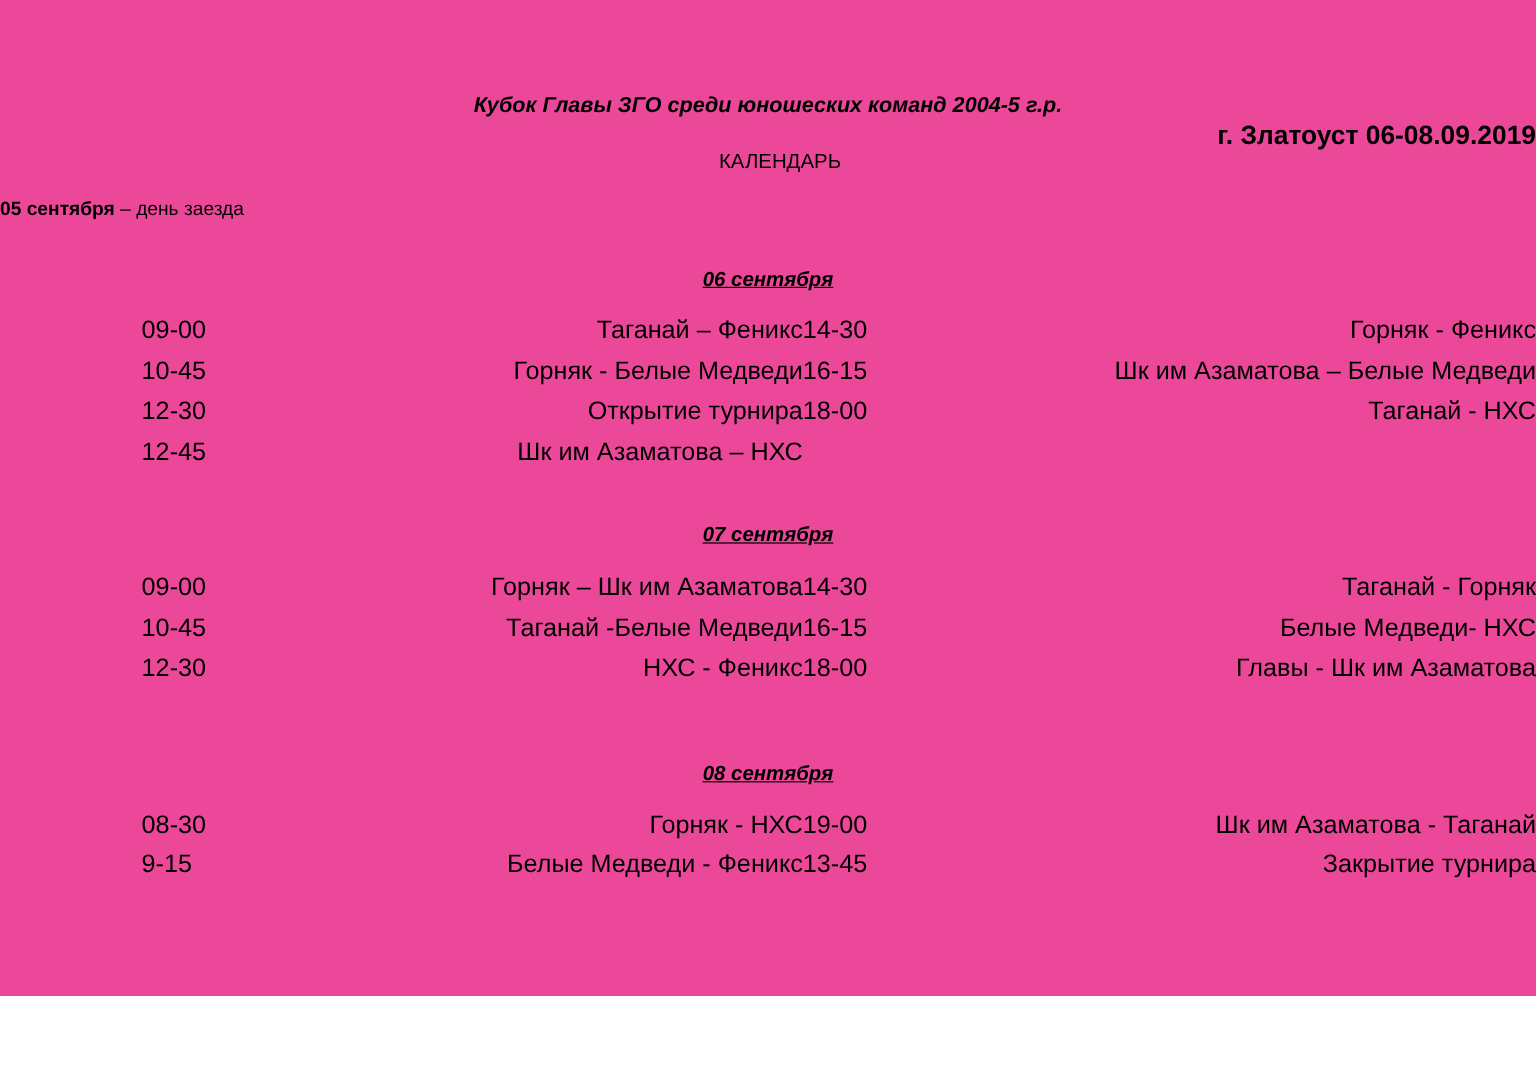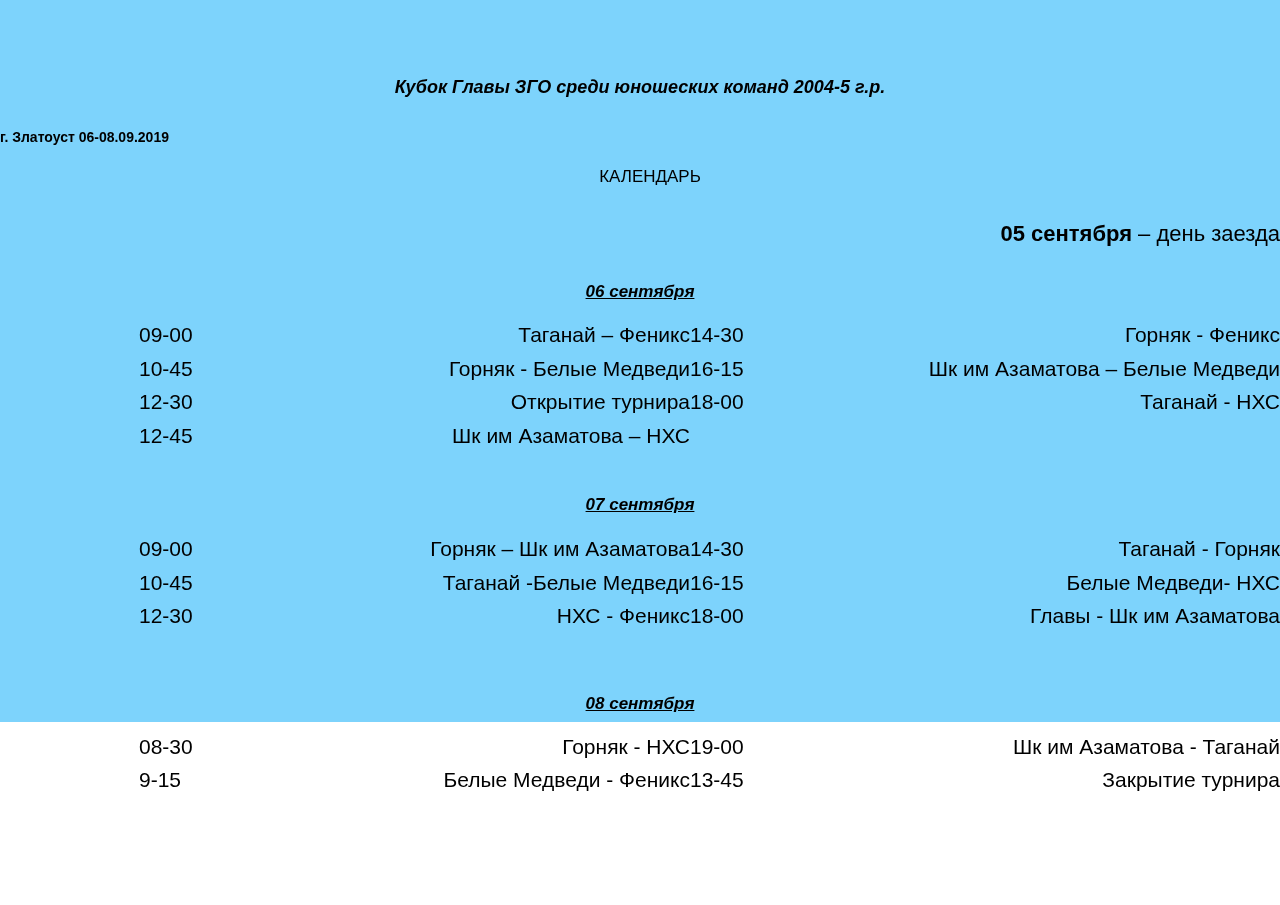--- a/index.html
+++ b/index.html
@@ -9,71 +9,69 @@
   }
   body {
     width: 1280px;
     height: 905px;
     font-family: "Liberation Sans", sans-serif;
     color: #000000;
     overflow: hidden;
   }
   .page {
     width: 1280px;
-    height: 722px;
-    background: #7dd3fc;
+    height: 830px;
+    background: #ec4899;
     box-sizing: border-box;
   }
   
   .doc-title {
     padding-top: 76px;
     text-align: center;
     font-size: 18px;
     font-weight: bold;
     font-style: italic;
     line-height: 22px;
   }
   .doc-subtitle {
-    margin-top: 28px;
-    text-align: left;
-    font-size: 14px;
+    margin-top: 4px;
+    text-align: right;
+    font-size: 22px;
     font-weight: bold;
     line-height: 22px;
   }
   .calendar-heading {
-    margin-top: 18px;
     text-align: center;
     font-size: 17px;
     line-height: 22px;
     padding-left: 20px;
   }
   .arrival-line {
-    margin-top: 35px;
-    text-align: right;
-    font-size: 22px;
+    margin-top: 18px;
+    text-align: left;
+    font-size: 16px;
     line-height: 22px;
   }
   .arrival-line .bold { font-weight: bold; }
   
   .day-heading {
     text-align: center;
     font-size: 17px;
     font-weight: bold;
     font-style: italic;
     text-decoration: underline;
     line-height: 22px;
   }
   .day-section.d0 .day-heading { margin-top: 36px; }
   .day-section.d1 .day-heading { margin-top: 42px; }
   .day-section.d2 .day-heading { margin-top: 60px; }
   .cols {
     display: flex;
-    padding-left: 94px;
+    padding-left: 118px;
     box-sizing: border-box;
-    margin-left: 45px;
   }
   .day-section.d0 .cols { margin-top: 15px; }
   .day-section.d1 .cols { margin-top: 16px; }
   .day-section.d2 .cols { margin-top: 15px; }
   .col-left  { width: 551px; flex: 0 0 551px; }
   .col-right { flex: 1 1 auto; }
   .row {
     display: flex;
     font-size: 21px;
     line-height: 33.5px;

